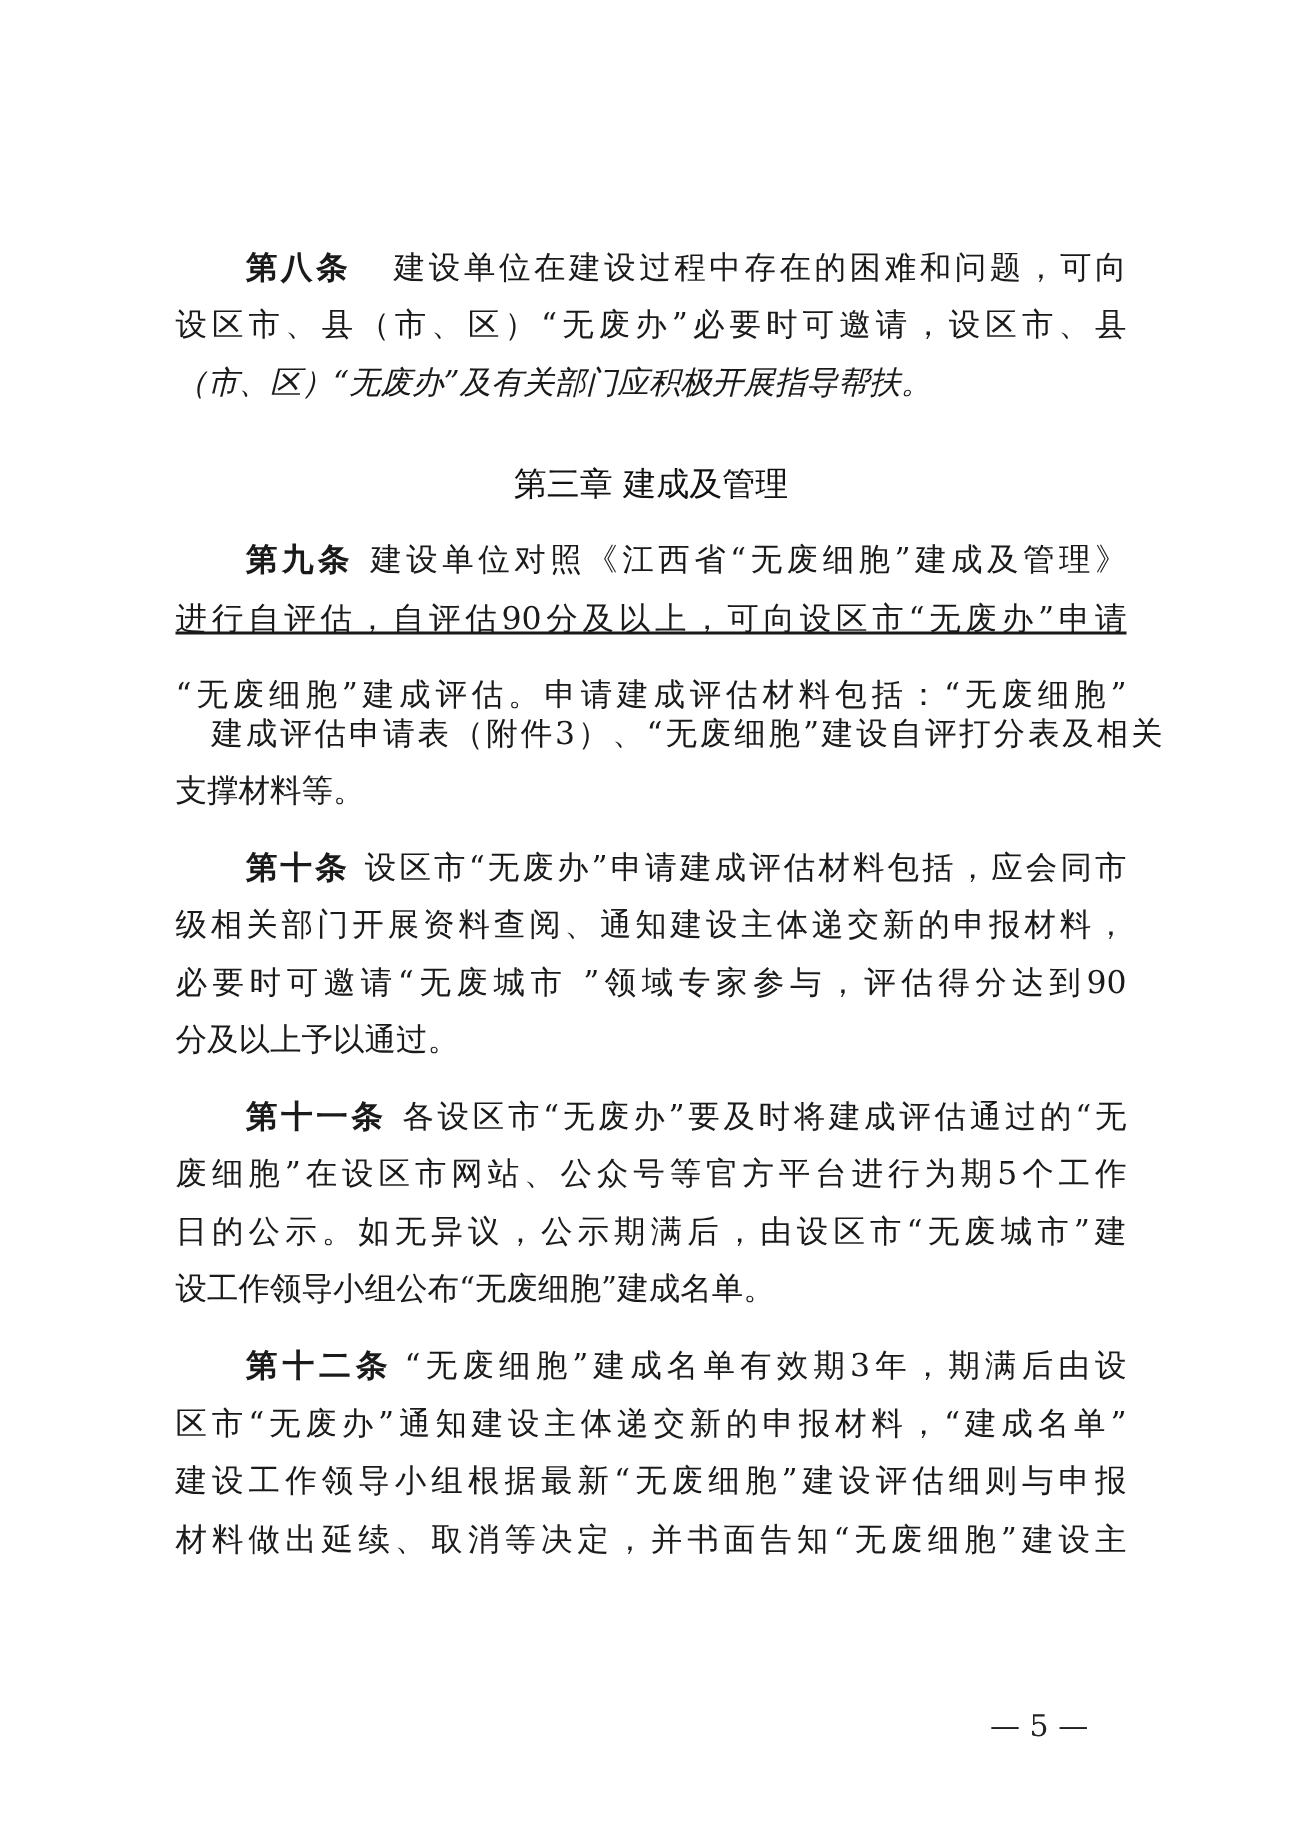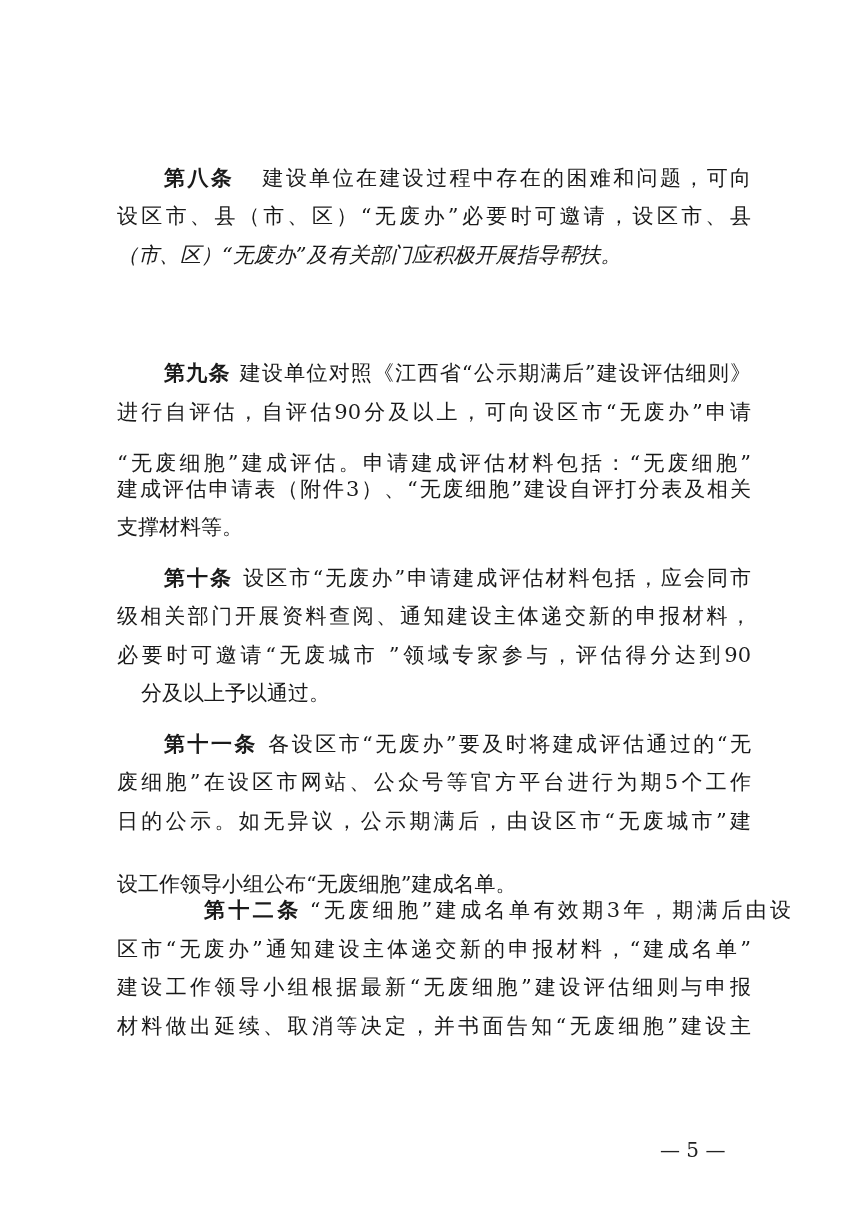--- a/index.html
+++ b/index.html
@@ -20,44 +20,45 @@
 <body>
 
 <div class="page">
 
   <div>
     <div class="line indent" style="top:165px;"><span class="b">第八条</span><span style="display:inline-block;width:26px"></span><span>建设单位在建设过程中存在的困难和问题，可向</span></div>
     <div class="line" style="top:203px;">设区市、县（市、区）“无废办”必要时可邀请，设区市、县</div>
     <div class="line last" style="top:242px;font-style:italic;">（市、区）“无废办”及有关部门应积极开展指导帮扶。</div>
   </div>
 
+  <div class="chapter">第三章 建成及管理</div>
 
   <div>
-    <div class="line indent" style="top:360px;"><span class="b">第九条</span><span style="display:inline-block;width:8px"></span><span>建设单位对照《江西省“公示期满后”建设评估细则》</span></div>
-    <div class="line" style="top:399px;">进行自评估，自评估90分及以上，可向设区市“无废办”申请</div>
+    <div class="line indent" style="top:360px;"><span class="b">第九条</span><span style="display:inline-block;width:8px"></span><span>建设单位对照《江西省“无废细胞”建成及管理》</span></div>
+    <div class="line" style="top:399px;text-decoration:underline;">进行自评估，自评估90分及以上，可向设区市“无废办”申请</div>
     <div class="line" style="top:437px;margin-top:13px;">“无废细胞”建成评估。申请建成评估材料包括：“无废细胞”</div>
-    <div class="line" style="top:476px;">建成评估申请表（附件3）、“无废细胞”建设自评打分表及相关</div>
+    <div class="line" style="top:476px;margin-left:24px;">建成评估申请表（附件3）、“无废细胞”建设自评打分表及相关</div>
     <div class="line last" style="top:514px;">支撑材料等。</div>
   </div>
 
   <div>
     <div class="line indent" style="top:565px;"><span class="b">第十条</span><span style="display:inline-block;width:8px"></span><span>设区市“无废办”申请建成评估材料包括，应会同市</span></div>
     <div class="line" style="top:603px;">级相关部门开展资料查阅、通知建设主体递交新的申报材料，</div>
     <div class="line" style="top:642px;">必要时可邀请“无废城市 ”领域专家参与，评估得分达到90</div>
-    <div class="line last" style="top:680px;margin-left:24px;">分及以上予以通过。</div>
+    <div class="line last" style="top:680px;">分及以上予以通过。</div>
   </div>
 
   <div>
     <div class="line indent" style="top:731px;"><span class="b">第十一条</span><span style="display:inline-block;width:8px"></span><span>各设区市“无废办”要及时将建成评估通过的“无</span></div>
     <div class="line" style="top:769px;">废细胞”在设区市网站、公众号等官方平台进行为期5个工作</div>
     <div class="line" style="top:808px;">日的公示。如无异议，公示期满后，由设区市“无废城市”建</div>
-    <div class="line last" style="top:846px;margin-top:25px;">设工作领导小组公布“无废细胞”建成名单。</div>
+    <div class="line last" style="top:846px;">设工作领导小组公布“无废细胞”建成名单。</div>
   </div>
 
   <div>
-    <div class="line indent" style="top:897px;margin-left:40px;"><span class="b">第十二条</span><span style="display:inline-block;width:8px"></span><span>“无废细胞”建成名单有效期3年，期满后由设</span></div>
+    <div class="line indent" style="top:897px;"><span class="b">第十二条</span><span style="display:inline-block;width:8px"></span><span>“无废细胞”建成名单有效期3年，期满后由设</span></div>
     <div class="line" style="top:936px;">区市“无废办”通知建设主体递交新的申报材料，“建成名单”</div>
     <div class="line" style="top:974px;">建设工作领导小组根据最新“无废细胞”建设评估细则与申报</div>
     <div class="line" style="top:1013px;">材料做出延续、取消等决定，并书面告知“无废细胞”建设主</div>
   </div>
 
   <div class="pagenum">— 5 —</div>
 </div>
 
 </body></html>

